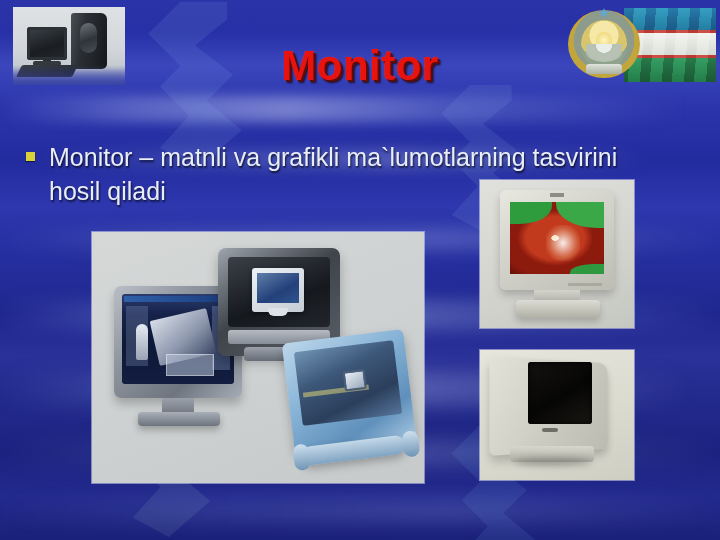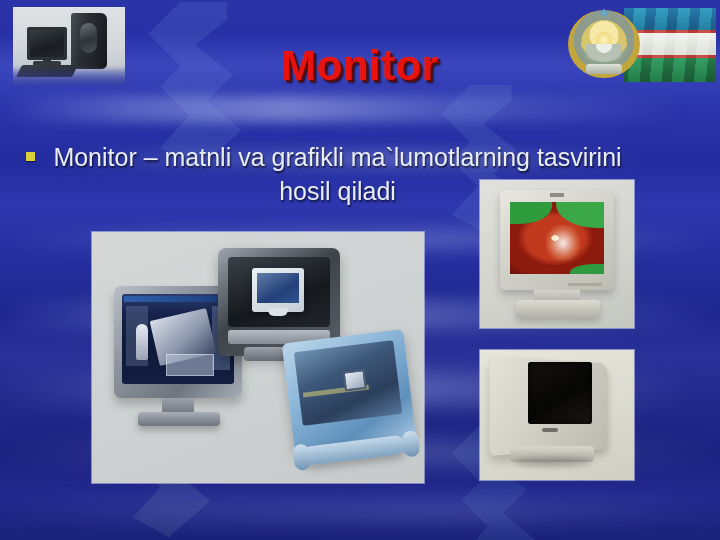--- a/index.html
+++ b/index.html
@@ -74,21 +74,21 @@
 
   
   #title{
     position:absolute;left:0;right:0;top:42px;text-align:center;
     font-size:42px;font-weight:700;letter-spacing:.5px;
     color:#e8120e;
     text-shadow:2px 2px 0 #5a0d0a, 3px 3px 2px rgba(20,0,0,.75), 0 0 1px #ff3b28;
   }
 
   
-  #bullet-block{position:absolute;left:26px;top:140px;width:600px;display:flex;gap:14px;text-align:center;}
+  #bullet-block{position:absolute;left:26px;top:140px;width:600px;display:flex;gap:14px;}
   #bullet-marker{width:9px;height:9px;background:#d8d13a;margin-top:12px;flex:0 0 auto;
      box-shadow:0 1px 1px rgba(0,0,0,.5);}
   #bullet-text{
     color:#e9edf5;font-size:25px;line-height:34px;
     text-shadow:1px 2px 2px rgba(0,0,0,.65);
   }
 
   
   .frame{position:absolute;background:#cfd2d2;overflow:hidden;
     box-shadow:0 0 0 1px rgba(255,255,255,.45);}

